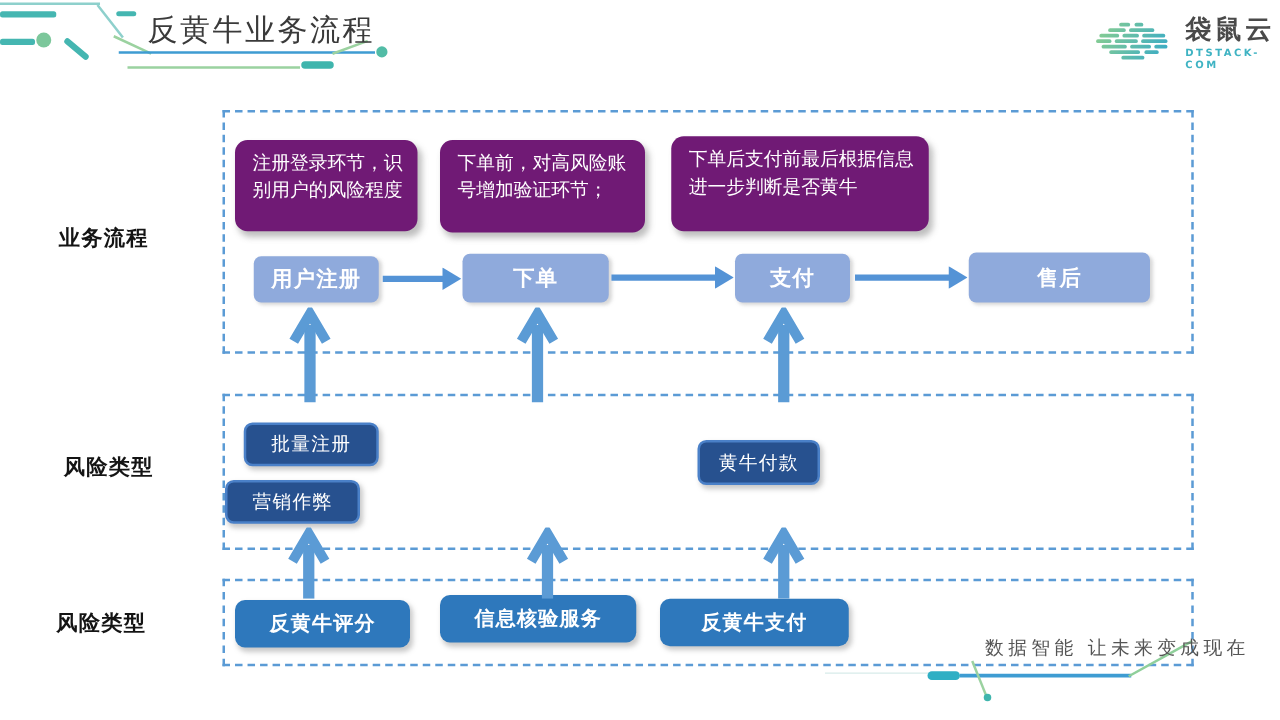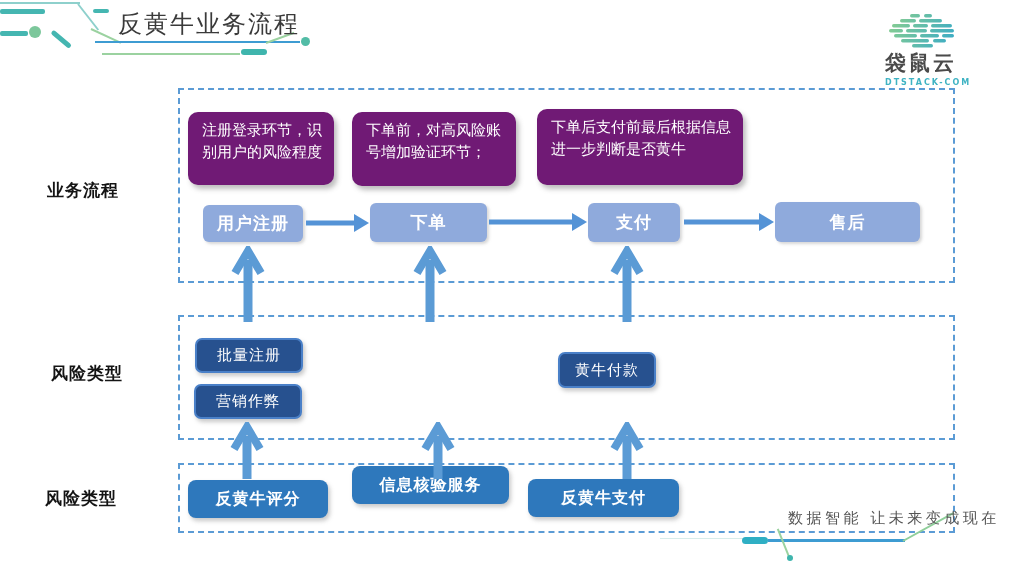--- a/index.html
+++ b/index.html
@@ -35,21 +35,21 @@
     box-shadow:2px 3px 4px rgba(120,120,120,.4); z-index:3;
   }
   .cap-box {
     position:absolute; background:#2E78BC; color:#ffffff; font-weight:bold;
     font-size:16px; letter-spacing:1px; display:flex; align-items:center;
     justify-content:center; border-radius:8px;
     box-shadow:2px 3px 4px rgba(120,120,120,.4); z-index:3;
   }
   .arrow { position:absolute; z-index:5; }
   .deco { position:absolute; }
-  .logo { position:absolute; left:876px; top:12px; display:flex; align-items:center;flex-direction:column; }
+  .logo { position:absolute; left:876px; top:12px; display:flex; align-items:center; }
   .logo-text { margin-left:9px; display:flex; flex-direction:column; }
   .logo-name { font-size:21px; font-weight:bold; color:#4a4a4a; letter-spacing:3px; line-height:1.1; }
   .logo-domain { font-size:8px; font-weight:bold; color:#3FB3C3; letter-spacing:2px; margin-top:3px; }
   .tagline {
     position:absolute; left:788px; top:509px; font-size:15px; color:#555555;
     letter-spacing:3.5px; white-space:nowrap; z-index:4;
   }
 </style>
 </head>
 <body>
@@ -144,38 +144,38 @@
   <svg class="arrow" style="left:412px;top:246px;" width="36" height="76" viewBox="0 0 36 76">
     <line x1="18" y1="14" x2="18" y2="76" stroke="#5B9BD5" stroke-width="9"></line>
     <path d="M5 27 L18 5 L31 27" fill="none" stroke="#5B9BD5" stroke-width="8"></path>
   </svg>
   <svg class="arrow" style="left:609px;top:246px;" width="36" height="76" viewBox="0 0 36 76">
     <line x1="18" y1="14" x2="18" y2="76" stroke="#5B9BD5" stroke-width="9"></line>
     <path d="M5 27 L18 5 L31 27" fill="none" stroke="#5B9BD5" stroke-width="8"></path>
   </svg>
 
   <div class="risk-box" style="left:195px;top:338px;width:108px;height:35px;">批量注册</div>
-  <div class="risk-box" style="left:194px;top:384px;width:108px;height:35px;">营销作弊</div>
+  <div class="risk-box" style="left:180px;top:384px;width:108px;height:35px;">营销作弊</div>
   <div class="risk-box" style="left:558px;top:352px;width:98px;height:36px;">黄牛付款</div>
 
   <svg class="arrow" style="left:229px;top:422px;" width="36" height="57" viewBox="0 0 36 57">
     <line x1="18" y1="14" x2="18" y2="57" stroke="#5B9BD5" stroke-width="9"></line>
     <path d="M5 27 L18 5 L31 27" fill="none" stroke="#5B9BD5" stroke-width="8"></path>
   </svg>
   <svg class="arrow" style="left:420px;top:422px;" width="36" height="57" viewBox="0 0 36 57">
     <line x1="18" y1="14" x2="18" y2="57" stroke="#5B9BD5" stroke-width="9"></line>
     <path d="M5 27 L18 5 L31 27" fill="none" stroke="#5B9BD5" stroke-width="8"></path>
   </svg>
   <svg class="arrow" style="left:609px;top:422px;" width="36" height="57" viewBox="0 0 36 57">
     <line x1="18" y1="14" x2="18" y2="57" stroke="#5B9BD5" stroke-width="9"></line>
     <path d="M5 27 L18 5 L31 27" fill="none" stroke="#5B9BD5" stroke-width="8"></path>
   </svg>
 
   <div class="cap-box" style="left:188px;top:480px;width:140px;height:38px;">反黄牛评分</div>
-  <div class="cap-box" style="left:352px;top:466px;width:157px;height:38px;">信息核验服务</div>
+  <div class="cap-box" style="left:352px;top:476px;width:157px;height:38px;">信息核验服务</div>
   <div class="cap-box" style="left:528px;top:479px;width:151px;height:38px;">反黄牛支付</div>
 
   <div class="tagline">数据智能 让未来变成现在</div>
   <div class="deco">
     <div class="abs" style="left:660px;top:538px;width:83px;height:1px;background:#D8ECEA;"></div>
     <div class="abs" style="left:742px;top:537px;width:26px;height:7px;background:#2FAFC4;border-radius:4px;"></div>
     <div class="abs" style="left:768px;top:539px;width:137px;height:2.5px;background:#3E9CD2;"></div>
     <div class="abs" style="left:903px;top:540px;width:58px;height:2px;background:#8FCF9A;transform:rotate(-29deg);transform-origin:left center;"></div>
     <div class="abs" style="left:778px;top:528px;width:32px;height:1.5px;background:#9BD2A0;transform:rotate(68deg);transform-origin:left center;"></div>
     <div class="abs" style="left:787px;top:555px;width:6px;height:6px;background:#3FB5AD;border-radius:50%;"></div>

